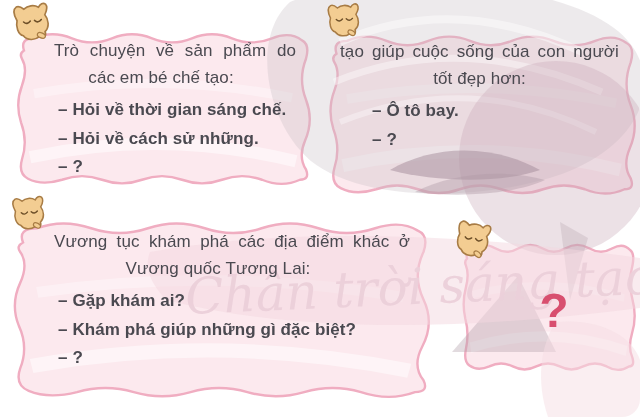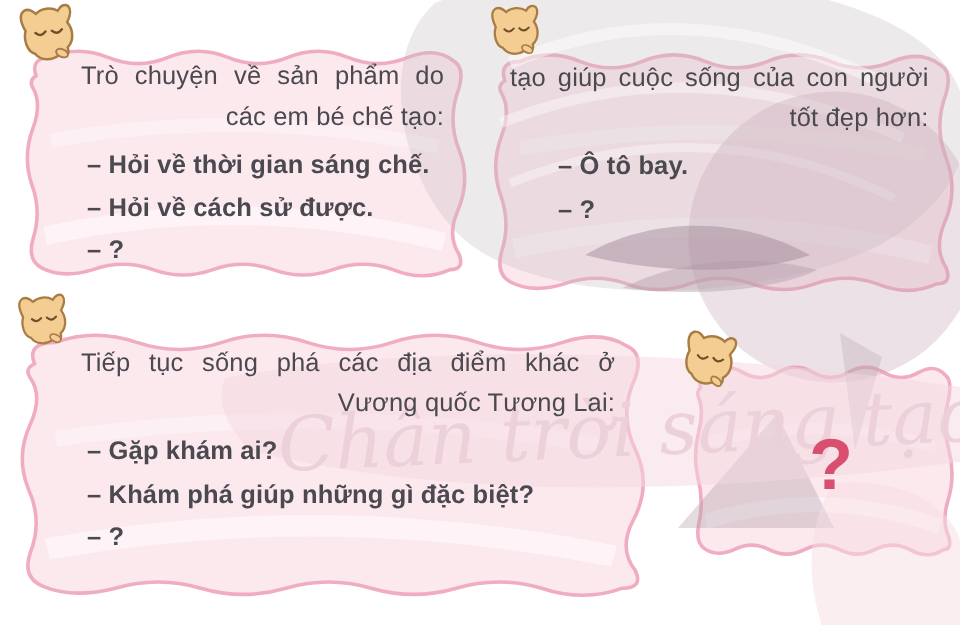--- a/index.html
+++ b/index.html
@@ -1,37 +1,37 @@
 <!DOCTYPE html>
 <html><head>
 <meta charset="utf-8">
 <style>
   html,body{margin:0;padding:0;background:#ffffff;}
   .page{
     position:relative;width:640px;height:417px;overflow:hidden;
-    background:#ffffff;font-family:"Liberation Sans",sans-serif;
+    background:#ffffff;font-family:"Liberation Sans",sans-serif;border-radius:18px;
   }
 
   
   .card{position:absolute;}
   .card .bg{position:absolute;left:0;top:0;width:100%;height:100%;z-index:0;}
   .card .content{
     position:relative;z-index:3;color:#4a4950;font-size:17px;
     letter-spacing:.1px;
   }
   .card1{left:12px;top:26px;width:300px;height:164px;}
   .card1 .content{padding:11px 16px 0 14px;}
   .card2{left:324px;top:28px;width:313px;height:172px;}
   .card2 .content{padding:10px 18px 0 16px;}
   .card3{left:6px;top:214px;width:426px;height:190px;}
   .card3 .content{padding:14px 22px 0 20px;}
   .card4{left:460px;top:238px;width:176px;height:137px;}
   .card4 .content{height:100%;display:flex;align-items:center;justify-content:center;padding:0;}
 
-  .line{line-height:27px;text-align:right;}
+  .line{line-height:27px;text-align:center;}
   .line.stretch{text-align:justify;text-align-last:justify;}
   .line.indent{text-indent:28px;}
   .items{margin-top:5px;}
   .item{line-height:28.5px;padding-left:32px;font-weight:bold;}
 
   .qmark{
     font-size:48px;font-weight:bold;color:#d84f6f;
     transform:translate(6px,4px);
   }
 
@@ -67,21 +67,21 @@
 
   <div class="card card1">
     <svg class="bg" viewBox="0 0 300 160" preserveAspectRatio="none">
         <use href="#banner"></use>
       </svg>
     <div class="content">
       <div class="line stretch indent">Trò chuyện về sản phẩm do</div>
       <div class="line">các em bé chế tạo:</div>
       <div class="items">
         <div class="item">– Hỏi về thời gian sáng chế.</div>
-        <div class="item">– Hỏi về cách sử được.</div>
+        <div class="item">– Hỏi về cách sử những.</div>
         <div class="item">– ?</div>
       </div>
     </div>
   </div>
 
   <div class="card card2">
     <svg class="bg" viewBox="0 0 300 160" preserveAspectRatio="none">
         <use href="#banner"></use>
       </svg>
     <div class="content">
@@ -92,21 +92,21 @@
         <div class="item">– ?</div>
       </div>
     </div>
   </div>
 
   <div class="card card3">
     <svg class="bg" viewBox="0 0 300 160" preserveAspectRatio="none">
         <use href="#banner"></use>
       </svg>
     <div class="content">
-      <div class="line stretch indent">Tiếp tục sống phá các địa điểm khác ở</div>
+      <div class="line stretch indent">Vương tục khám phá các địa điểm khác ở</div>
       <div class="line">Vương quốc Tương Lai:</div>
       <div class="items">
         <div class="item">– Gặp khám ai?</div>
         <div class="item">– Khám phá giúp những gì đặc biệt?</div>
         <div class="item">– ?</div>
       </div>
     </div>
   </div>
 
   <div class="card card4">

